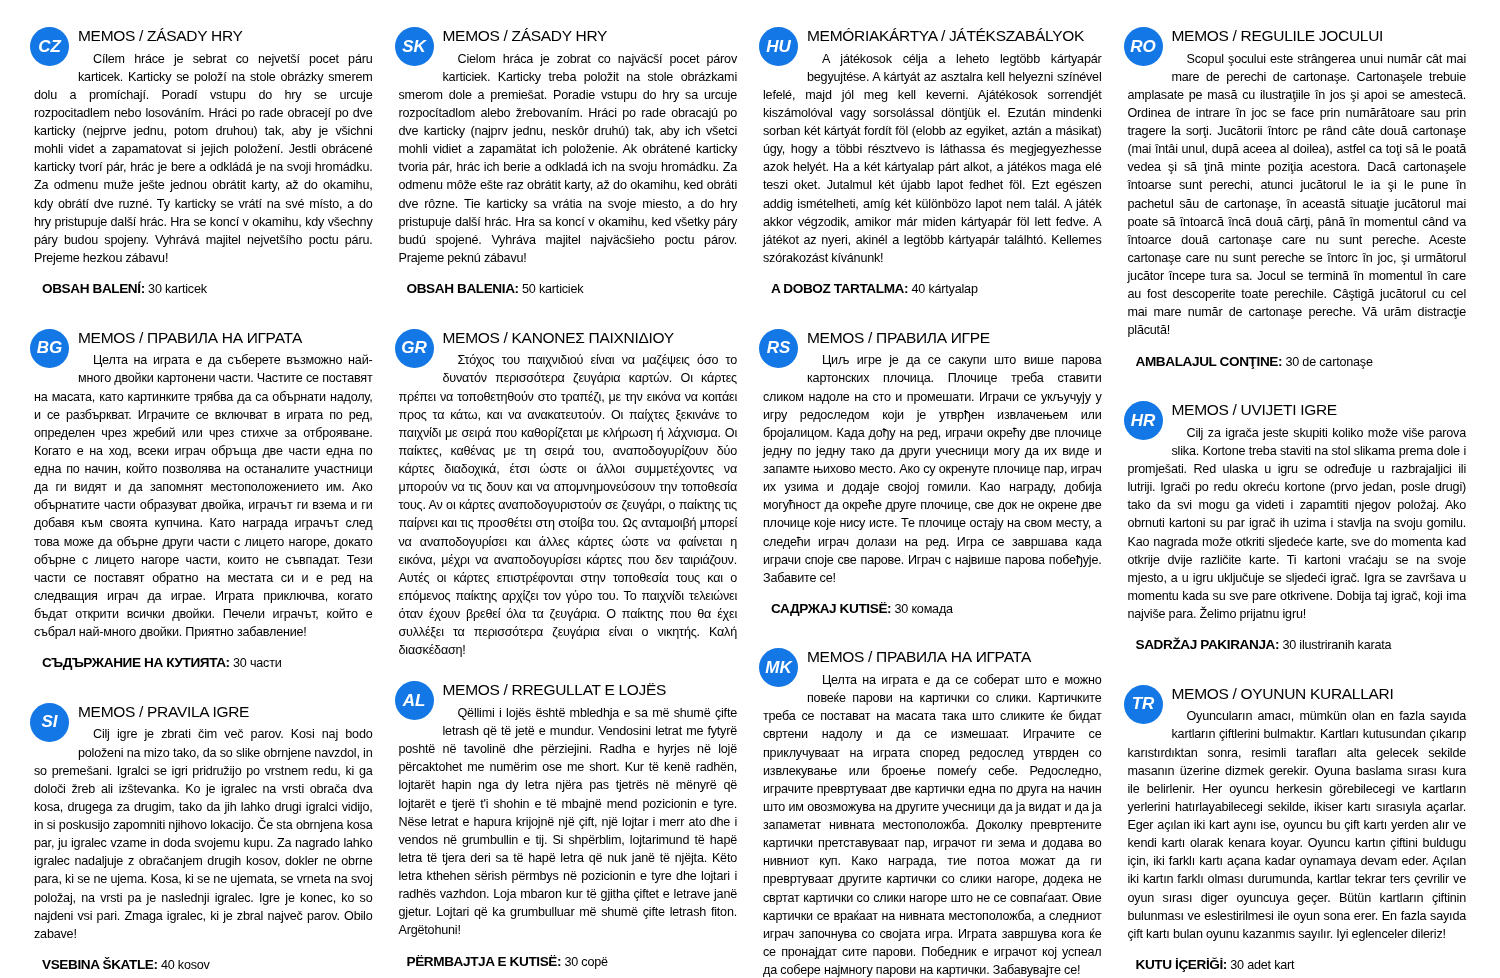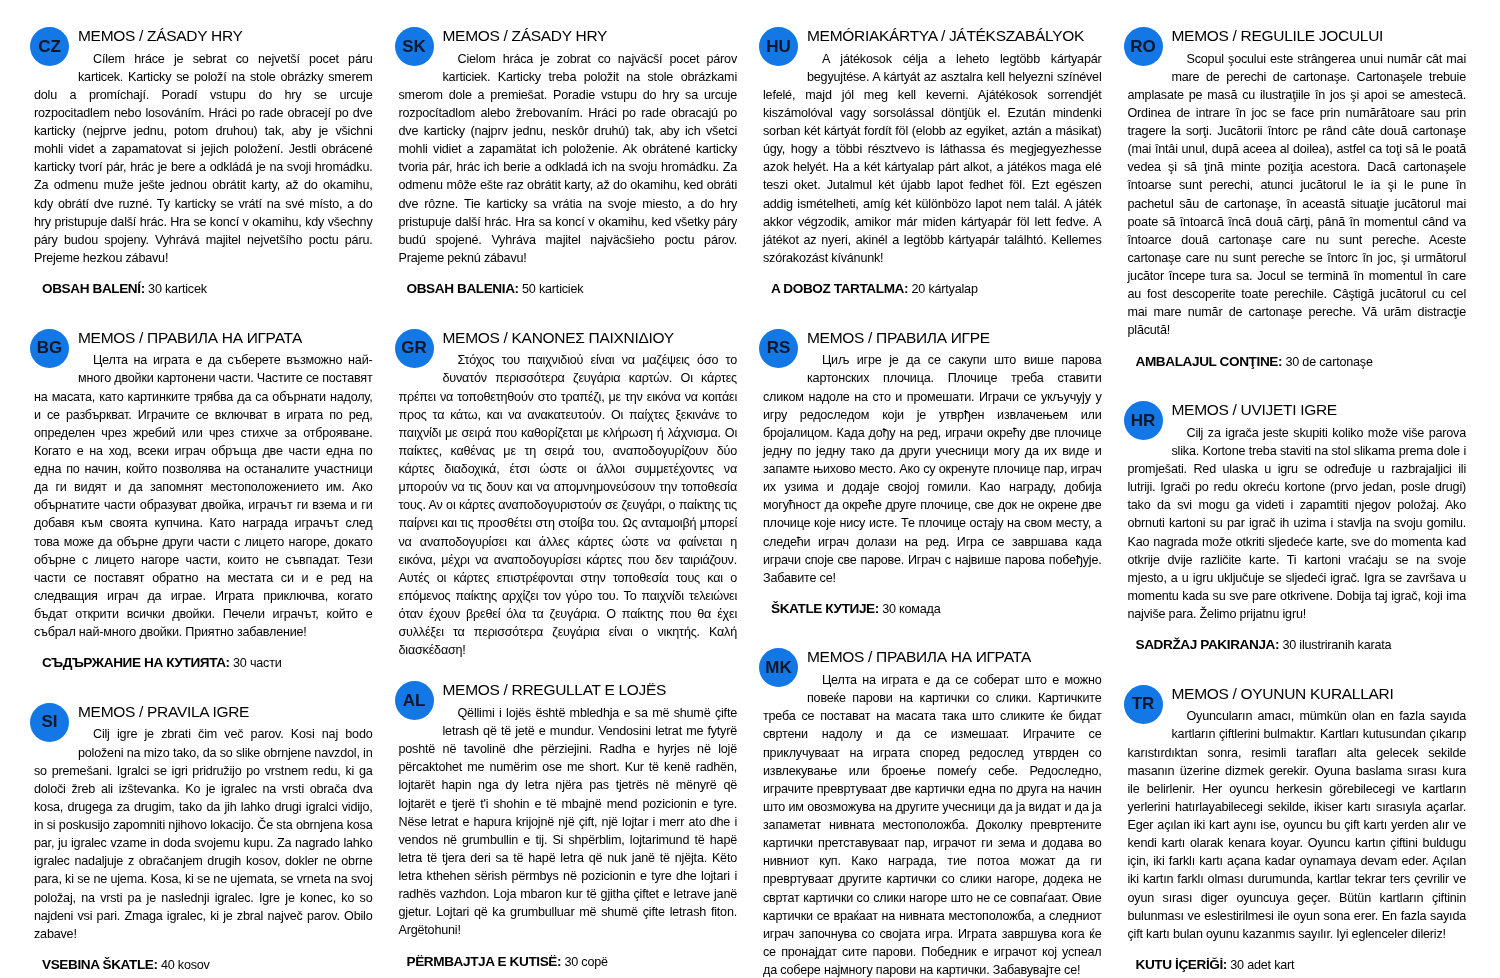--- a/index.html
+++ b/index.html
@@ -17,25 +17,26 @@
     column-gap: 18px;
     padding: 26px 30px 10px 30px;
   }
   .col { display: flex; flex-direction: column; gap: 17px; min-width: 0; }
   .lang-section { display: block; }
   .badge {
     float: left;
     width: 39px; height: 39px;
     border-radius: 50%;
     background: var(--badge-color, #1377e6);
-    color: #0f172a;
+    color: #ffffff;
     font-weight: bold;
     font-size: 17px;
     display: flex; align-items: center; justify-content: center;
     margin: 1px 9px 3px 0;
+    font-style: italic;
   }
   .heading {
     margin: 0; padding-top: 1px;
     font-size: 15.5px; font-weight: normal;
     letter-spacing: -0.3px;
     line-height: 1.2;
   }
   .body-text {
     margin: 4px;
     font-size: 12.6px;
@@ -99,27 +100,27 @@
       <p class="body-text">Qëllimi i lojës është mbledhja e sa më shumë çifte letrash që të jetë e mundur. Vendosini letrat me fytyrë poshtë në tavolinë dhe përziejini. Radha e hyrjes në lojë përcaktohet me numërim ose me short. Kur të kenë radhën, lojtarët hapin nga dy letra njëra pas tjetrës në mënyrë që lojtarët e tjerë t'i shohin e të mbajnë mend pozicionin e tyre. Nëse letrat e hapura krijojnë një çift, një lojtar i merr ato dhe i vendos në grumbullin e tij. Si shpërblim, lojtarimund të hapë letra të tjera deri sa të hapë letra që nuk janë të njëjta. Këto letra kthehen sërish përmbys në pozicionin e tyre dhe lojtari i radhës vazhdon. Loja mbaron kur të gjitha çiftet e letrave janë gjetur. Lojtari që ka grumbulluar më shumë çifte letrash fiton. Argëtohuni!</p>
       <p class="contents-line"><b>PËRMBAJTJA E KUTISË:</b> <span>30 copë</span></p>
     </section>
   </div>
 
   <div class="col">
     <section class="lang-section">
       <span class="badge">HU</span>
       <h2 class="heading">MEMÓRIAKÁRTYA / JÁTÉKSZABÁLYOK</h2>
       <p class="body-text">A játékosok célja a leheto legtöbb kártyapár begyujtése. A kártyát az asztalra kell helyezni színével lefelé, majd jól meg kell keverni. Ajátékosok sorrendjét kiszámolóval vagy sorsolással döntjük el. Ezután mindenki sorban két kártyát fordít föl (elobb az egyiket, aztán a másikat) úgy, hogy a többi résztvevo is láthassa és megjegyezhesse azok helyét. Ha a két kártyalap párt alkot, a játékos maga elé teszi oket. Jutalmul két újabb lapot fedhet föl. Ezt egészen addig ismételheti, amíg két különbözo lapot nem talál. A játék akkor végzodik, amikor már miden kártyapár föl lett fedve. A játékot az nyeri, akinél a legtöbb kártyapár találhtó. Kellemes szórakozást kívánunk!</p>
-      <p class="contents-line"><b>A DOBOZ TARTALMA:</b> <span>20 kártyalap</span></p>
+      <p class="contents-line"><b>A DOBOZ TARTALMA:</b> <span>40 kártyalap</span></p>
     </section>
     <section class="lang-section">
       <span class="badge">RS</span>
       <h2 class="heading">MEMOS / ПРАВИЛА ИГРЕ</h2>
       <p class="body-text">Циљ игре је да се сакупи што више парова картонских плочица. Плочице треба ставити сликом надоле на сто и промешати. Играчи се укључују у игру редоследом који је утврђен извлачењем или бројалицом. Када дођу на ред, играчи окрећу две плочице једну по једну тако да други учесници могу да их виде и запамте њихово место. Ако су окренуте плочице пар, играч их узима и додаје својој гомили. Као награду, добија могућност да окреће друге плочице, све док не окрене две плочице које нису исте. Те плочице остају на свом месту, а следећи играч долази на ред. Игра се завршава када играчи споје све парове. Играч с највише парова побеђује. Забавите се!</p>
-      <p class="contents-line"><b>ŠKATLE КУТИЈЕ:</b> <span>30 комада</span></p>
+      <p class="contents-line"><b>САДРЖАЈ KUTISË:</b> <span>30 комада</span></p>
     </section>
     <section class="lang-section">
       <span class="badge">MK</span>
       <h2 class="heading">MEMOS / ПРАВИЛА НА ИГРАТА</h2>
       <p class="body-text">Целта на играта е да се соберат што е можно повеќе парови на картички со слики. Картичките треба се постават на масата така што сликите ќе бидат свртени надолу и да се измешаат. Играчите се приклучуваат на играта според редослед утврден со извлекување или броење помеѓу себе. Редоследно, играчите превртуваат две картички една по друга на начин што им овозможува на другите учесници да ја видат и да ја запаметат нивната местоположба. Доколку превртените картички претставуваат пар, играчот ги зема и додава во нивниот куп. Како награда, тие потоа можат да ги превртуваат другите картички со слики нагоре, додека не свртат картички со слики нагоре што не се совпаѓаат. Овие картички се враќаат на нивната местоположба, а следниот играч започнува со својата игра. Играта завршува кога ќе се пронајдат сите парови. Победник е играчот кој успеал да собере најмногу парови на картички. Забавувајте се!</p>
       <p class="contents-line"><b>СОДРЖИНА НА КУТИЈАТА:</b> <span>30 картички</span></p>
     </section>
   </div>
 
   <div class="col">

